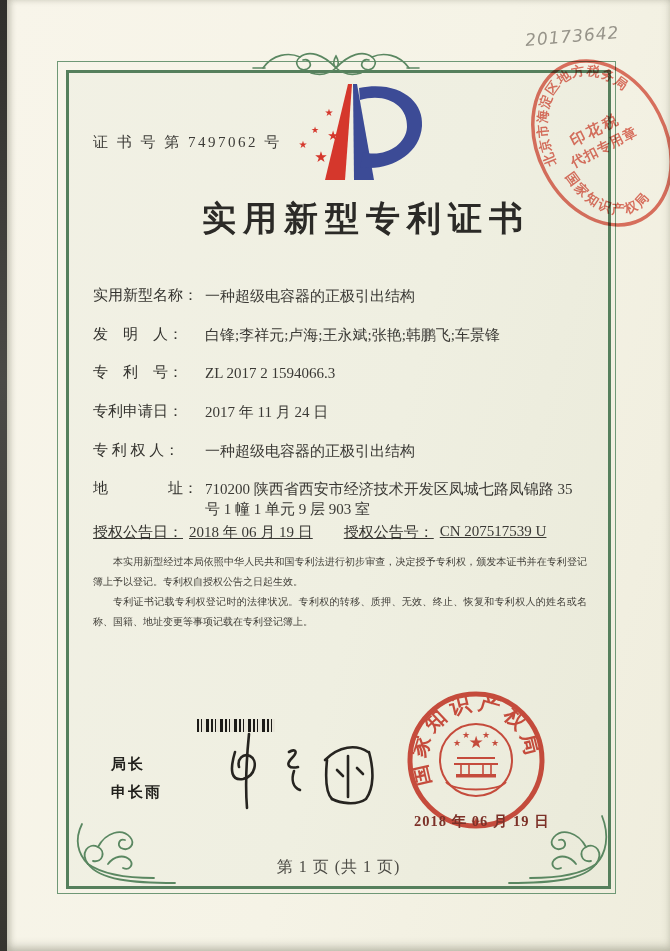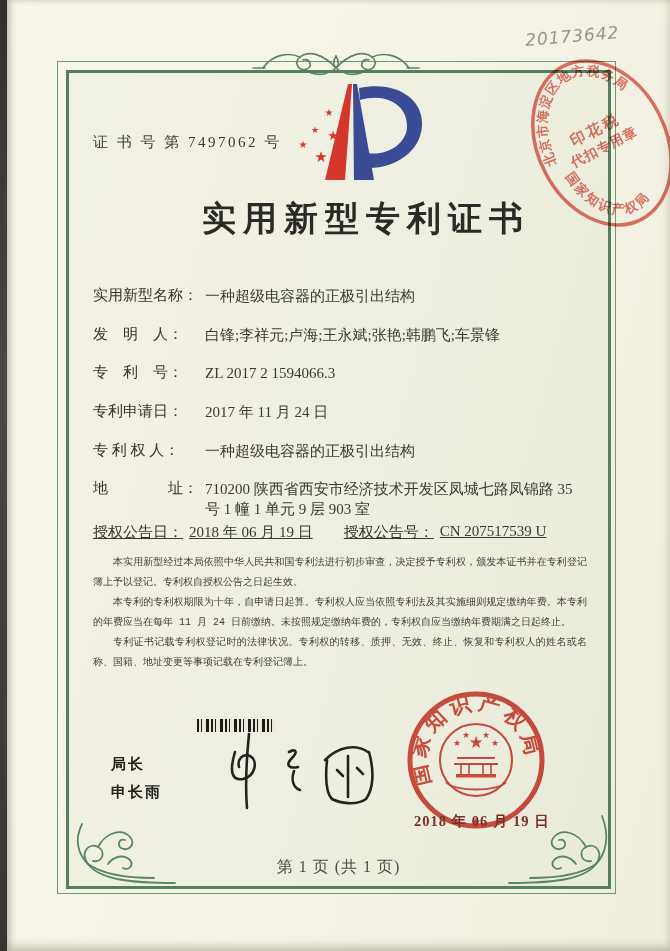--- a/index.html
+++ b/index.html
@@ -136,21 +136,20 @@
         <span class="val">2018 年 06 月 19 日</span>
       </span>
       <span class="pair" style="margin-left:31px">
         <span class="lbl">授权公告号：</span>
         <span class="val">CN 207517539 U</span>
       </span>
     </div>
 
     <div class="paras">
       <p>本实用新型经过本局依照中华人民共和国专利法进行初步审查，决定授予专利权，颁发本证书并在专利登记簿上予以登记。专利权自授权公告之日起生效。</p>
-      <p>本专利的专利权期限为十年，自申请日起算。专利权人应当依照专利法及其实施细则规定缴纳年费。本专利的年费应当在每年 11 月 24 日前缴纳。未按照规定缴纳年费的，专利权自应当缴纳年费期满之日起终止。</p>
       <p>专利证书记载专利权登记时的法律状况。专利权的转移、质押、无效、终止、恢复和专利权人的姓名或名称、国籍、地址变更等事项记载在专利登记簿上。</p>
     </div>
 
     <div class="barcode"></div>
 
     <div class="signer">
       <div>局长</div>
       <div>申长雨</div>
     </div>
 

